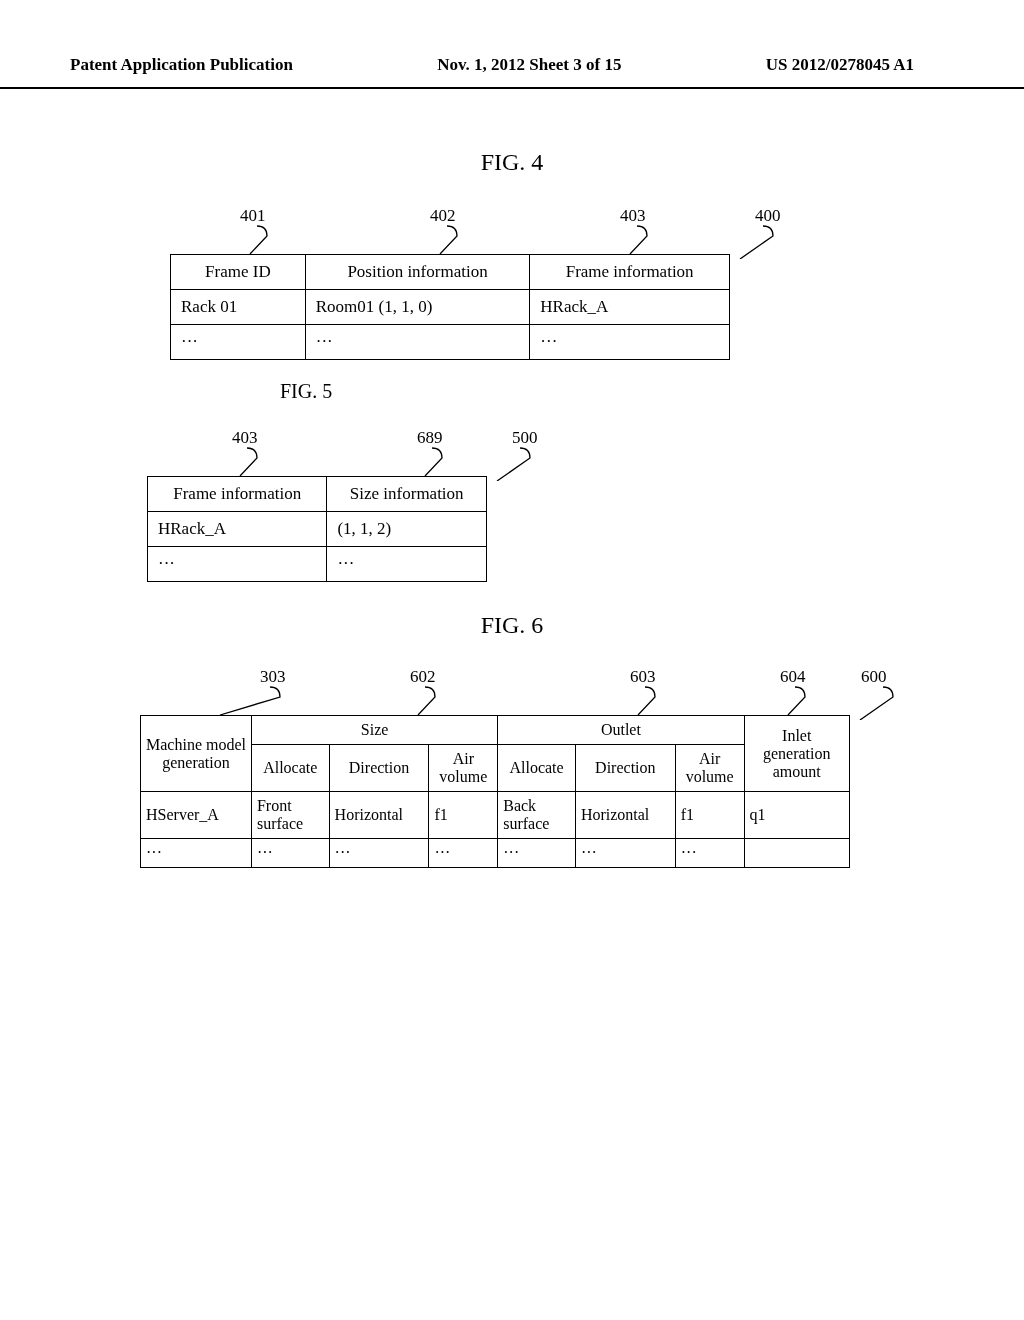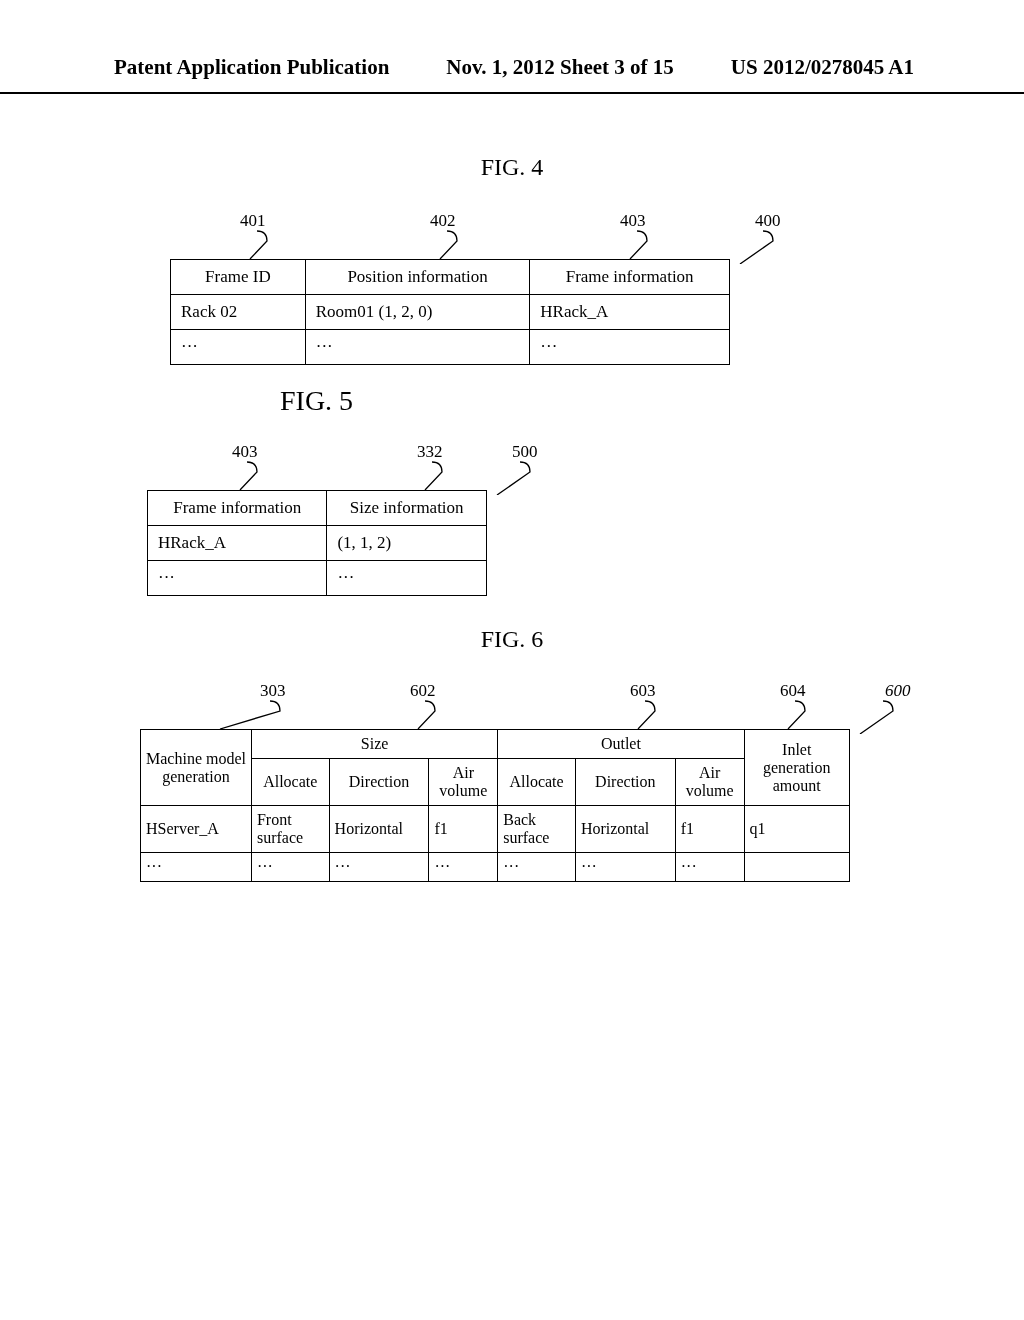--- a/index.html
+++ b/index.html
@@ -11,22 +11,22 @@
       font-family: 'Times New Roman', Times, serif;
       background: #fff;
       width: 1024px;
       height: 1320px;
       position: relative;
       padding: 0;
     }
     .header {
       display: flex;
       justify-content: space-between;
-      padding: 55px 110px 12px 114px;
-      font-size: 21px;
+      padding: 55px 110px 12px 70px;
+      font-size: 17px;
       font-weight: bold;
       border-bottom: 2px solid #000;
       margin: 0 0 0 0;
     }
     .fig-label {
       text-align: center;
       font-size: 24px;
       margin-top: 60px;
       margin-bottom: 30px;
     }
@@ -73,21 +73,21 @@
       font-weight: normal;
     }
     table.fig4 th {
       text-align: center;
     }
     .col-f4-1 { width: 135px; }
     .col-f4-2 { width: 225px; }
     .col-f4-3 { width: 200px; }
     
     .fig5-label {
-      font-size: 28px;
+      font-size: 20px;
       margin-top: 20px;
       margin-bottom: 25px;
       margin-left: 280px;
     }
     .fig5-container {
       position: relative;
       width: 340px;
       margin-left: 147px;
     }
     .ref-row5 {
@@ -133,21 +133,21 @@
     .ref-row6 .ref { position: absolute; top: 0; }
     .ref-row6 .lead { position: absolute; top: 18px; }
     .ref303 { left: 120px; }
     .lead303 { left: 65px; }
     .ref602 { left: 270px; }
     .lead602 { left: 263px; }
     .ref603 { left: 490px; }
     .lead603 { left: 483px; }
     .ref604 { left: 640px; }
     .lead604 { left: 633px; }
-    .ref600 { left: 745px; font-style: italic; }
+    .ref600 { left: 721px; }
     .lead600 { left: 715px; }
     table.fig6 { width: 710px; }
     table.fig6 th, table.fig6 td {
       border: 1.5px solid #000;
       padding: 5px 5px;
       text-align: left;
       font-weight: normal;
       font-size: 16px;
       vertical-align: middle;
     }
@@ -216,43 +216,43 @@
         <col class="col-f4-2">
         <col class="col-f4-3">
     </colgroup>
     <tbody>
         <tr>
       <th>Frame ID</th>
       <th>Position information</th>
       <th>Frame information</th>
     </tr>
     <tr>
-      <td>Rack 02</td>
-      <td>Room01 (1, 2, 0)</td>
+      <td>Rack 01</td>
+      <td>Room01 (1, 1, 0)</td>
       <td>HRack_A</td>
     </tr>
     <tr>
       <td>···</td>
       <td>···</td>
       <td>···</td>
     </tr>
   </tbody>
     </table>
 </div>
 
 <div class="fig5-label">FIG. 5</div>
 <div class="fig5-container">
   <div class="ref-row5">
     <span class="ref ref5-403">403</span>
     <span class="lead lead5-403">
       <svg class="lead-svg" viewBox="0 0 40 30">
           <path d="M22 2 Q32 2 32 12 L15 30" fill="none" stroke="#000" stroke-width="1.3"></path>
         </svg>
     </span>
-    <span class="ref ref502">332</span>
+    <span class="ref ref502">689</span>
     <span class="lead lead502">
       <svg class="lead-svg" viewBox="0 0 40 30">
           <path d="M22 2 Q32 2 32 12 L15 30" fill="none" stroke="#000" stroke-width="1.3"></path>
         </svg>
     </span>
     <span class="ref ref500">500</span>
     <span class="lead lead500">
       <svg class="lead-svg-right" viewBox="0 0 50 35">
           <path d="M28 2 Q38 2 38 12 L5 35" fill="none" stroke="#000" stroke-width="1.3"></path>
         </svg>

